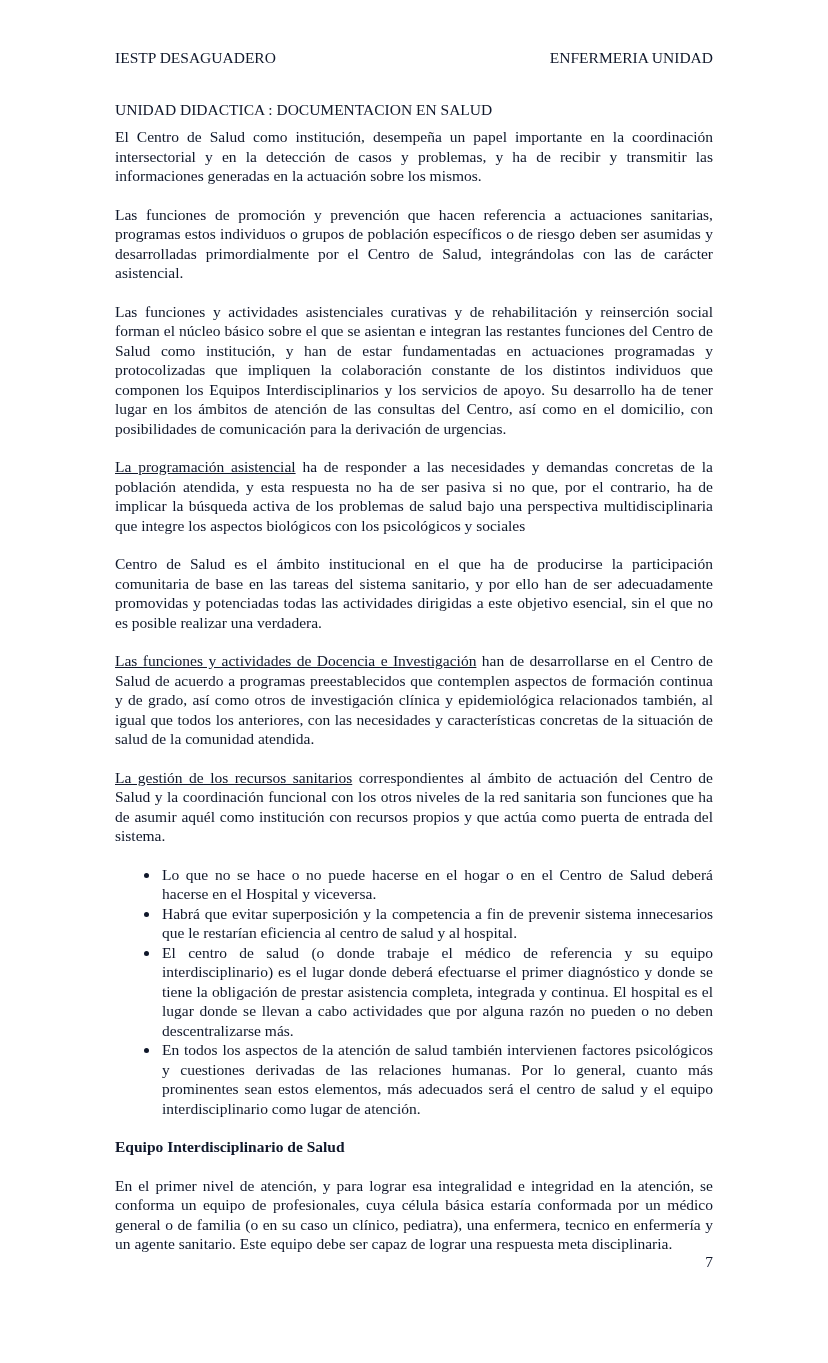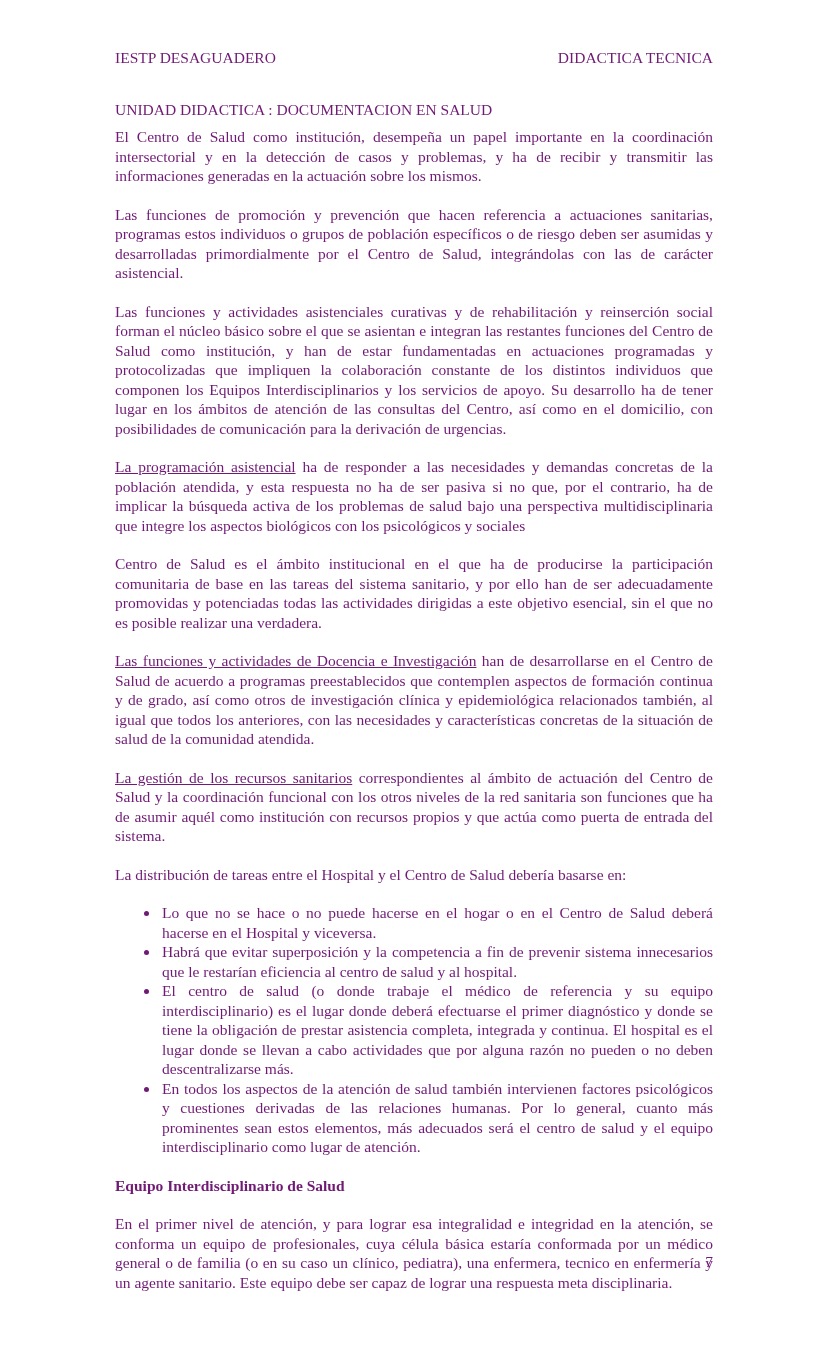--- a/index.html
+++ b/index.html
@@ -8,21 +8,21 @@
     background: #ffffff;
   }
   .page {
     position: relative;
     width: 828px;
     height: 1363px;
     background: #ffffff;
     font-family: "Liberation Serif", "DejaVu Serif", serif;
     font-size: 15.5px;
     line-height: 19.5px;
-    color: #701a75;
+    color: #0f172a;
     overflow: hidden;
   }
   .content {
     position: absolute;
     left: 115px;
     right: 115px;
     top: 48px;
   }
   .header-row {
     display: flex;
@@ -67,33 +67,32 @@
   }
 </style>
 </head>
 <body>
 
 <div class="page">
   <div class="content">
     <div class="doc-header">
       <div class="header-row">
         <span>IESTP DESAGUADERO</span>
-        <span>DIDACTICA TECNICA</span>
+        <span>ENFERMERIA UNIDAD</span>
       </div>
       <div class="header-subtitle">UNIDAD DIDACTICA : DOCUMENTACION EN SALUD</div>
     </div>
     <div id="doc-body">
         <div class="para"><span>El Centro de Salud como institución, desempeña un papel importante en la coordinación intersectorial y en la detección de casos y problemas, y ha de recibir y transmitir las informaciones generadas en la actuación sobre los mismos.</span></div>
         <div class="para"><span>Las funciones de promoción y prevención que hacen referencia a actuaciones sanitarias, programas estos individuos o grupos de población específicos o de riesgo deben ser asumidas y desarrolladas primordialmente por el Centro de Salud, integrándolas con las de carácter asistencial.</span></div>
         <div class="para"><span>Las funciones y actividades asistenciales curativas y de rehabilitación y reinserción social forman el núcleo básico sobre el que se asientan e integran las restantes funciones del Centro de Salud como institución, y han de estar fundamentadas en actuaciones programadas y protocolizadas que impliquen la colaboración constante de los distintos individuos que componen los Equipos Interdisciplinarios y los servicios de apoyo. Su desarrollo ha de tener lugar en los ámbitos de atención de las consultas del Centro, así como en el domicilio, con posibilidades de comunicación para la derivación de urgencias.</span></div>
         <div class="para"><span class="u">La programación asistencial</span><span> ha de responder a las necesidades y demandas concretas de la población atendida, y esta respuesta no ha de ser pasiva si no que, por el contrario, ha de implicar la búsqueda activa de los problemas de salud bajo una perspectiva multidisciplinaria que integre los aspectos biológicos con los psicológicos y sociales</span></div>
         <div class="para"><span>Centro de Salud es el ámbito institucional en el que ha de producirse la participación comunitaria de base en las tareas del sistema sanitario, y por ello han de ser adecuadamente promovidas y potenciadas todas las actividades dirigidas a este objetivo esencial, sin el que no es posible realizar una verdadera.</span></div>
         <div class="para"><span class="u">Las funciones y actividades de Docencia e Investigación</span><span> han de desarrollarse en el Centro de Salud de acuerdo a programas preestablecidos que contemplen aspectos de formación continua y de grado, así como otros de investigación clínica y epidemiológica relacionados también, al igual que todos los anteriores, con las necesidades y características concretas de la situación de salud de la comunidad atendida.</span></div>
         <div class="para"><span class="u">La gestión de los recursos sanitarios</span><span> correspondientes al ámbito de actuación del Centro de Salud y la coordinación funcional con los otros niveles de la red sanitaria son funciones que ha de asumir aquél como institución con recursos propios y que actúa como puerta de entrada del sistema.</span></div>
-        <div class="para"><span>La distribución de tareas entre el Hospital y el Centro de Salud debería basarse en:</span></div>
         <ul class="bullets">
           <li>Lo que no se hace o no puede hacerse en el hogar o en el Centro de Salud deberá hacerse en el Hospital y viceversa.</li>
           <li>Habrá que evitar superposición y la competencia a fin de prevenir sistema innecesarios que le restarían eficiencia al centro de salud y al hospital.</li>
           <li>El centro de salud (o donde trabaje el médico de referencia y su equipo interdisciplinario) es el lugar donde deberá efectuarse el primer diagnóstico y donde se tiene la obligación de prestar asistencia completa, integrada y continua. El hospital es el lugar donde se llevan a cabo actividades que por alguna razón no pueden o no deben descentralizarse más.</li>
           <li>En todos los aspectos de la atención de salud también intervienen factores psicológicos y cuestiones derivadas de las relaciones humanas. Por lo general, cuanto más prominentes sean estos elementos, más adecuados será el centro de salud y el equipo interdisciplinario como lugar de atención.</li>
         </ul>
         <div class="heading"><span>Equipo Interdisciplinario de Salud</span></div>
         <div class="para"><span>En el primer nivel de atención, y para lograr esa integralidad e integridad en la atención, se conforma un equipo de profesionales, cuya célula básica estaría conformada por un médico general o de familia (o en su caso un clínico, pediatra), una enfermera, tecnico en enfermería y un agente sanitario. Este equipo debe ser capaz de lograr una respuesta meta disciplinaria.</span></div>
       </div>
   </div>

